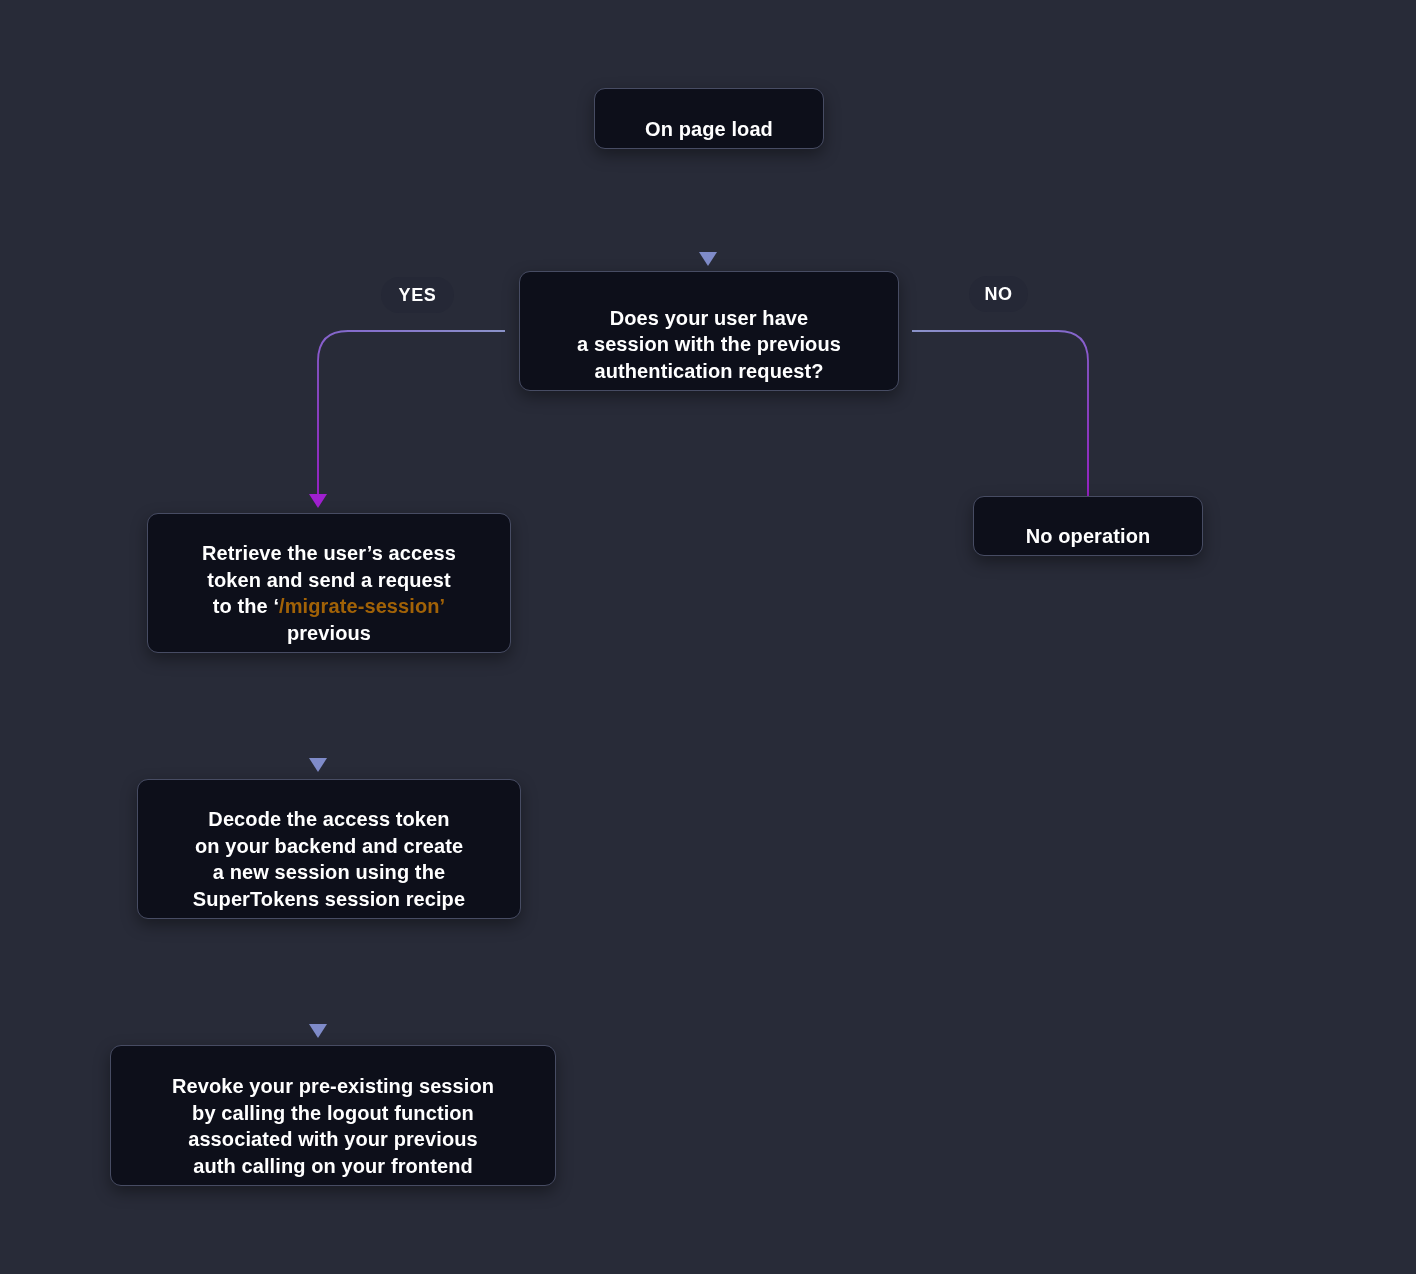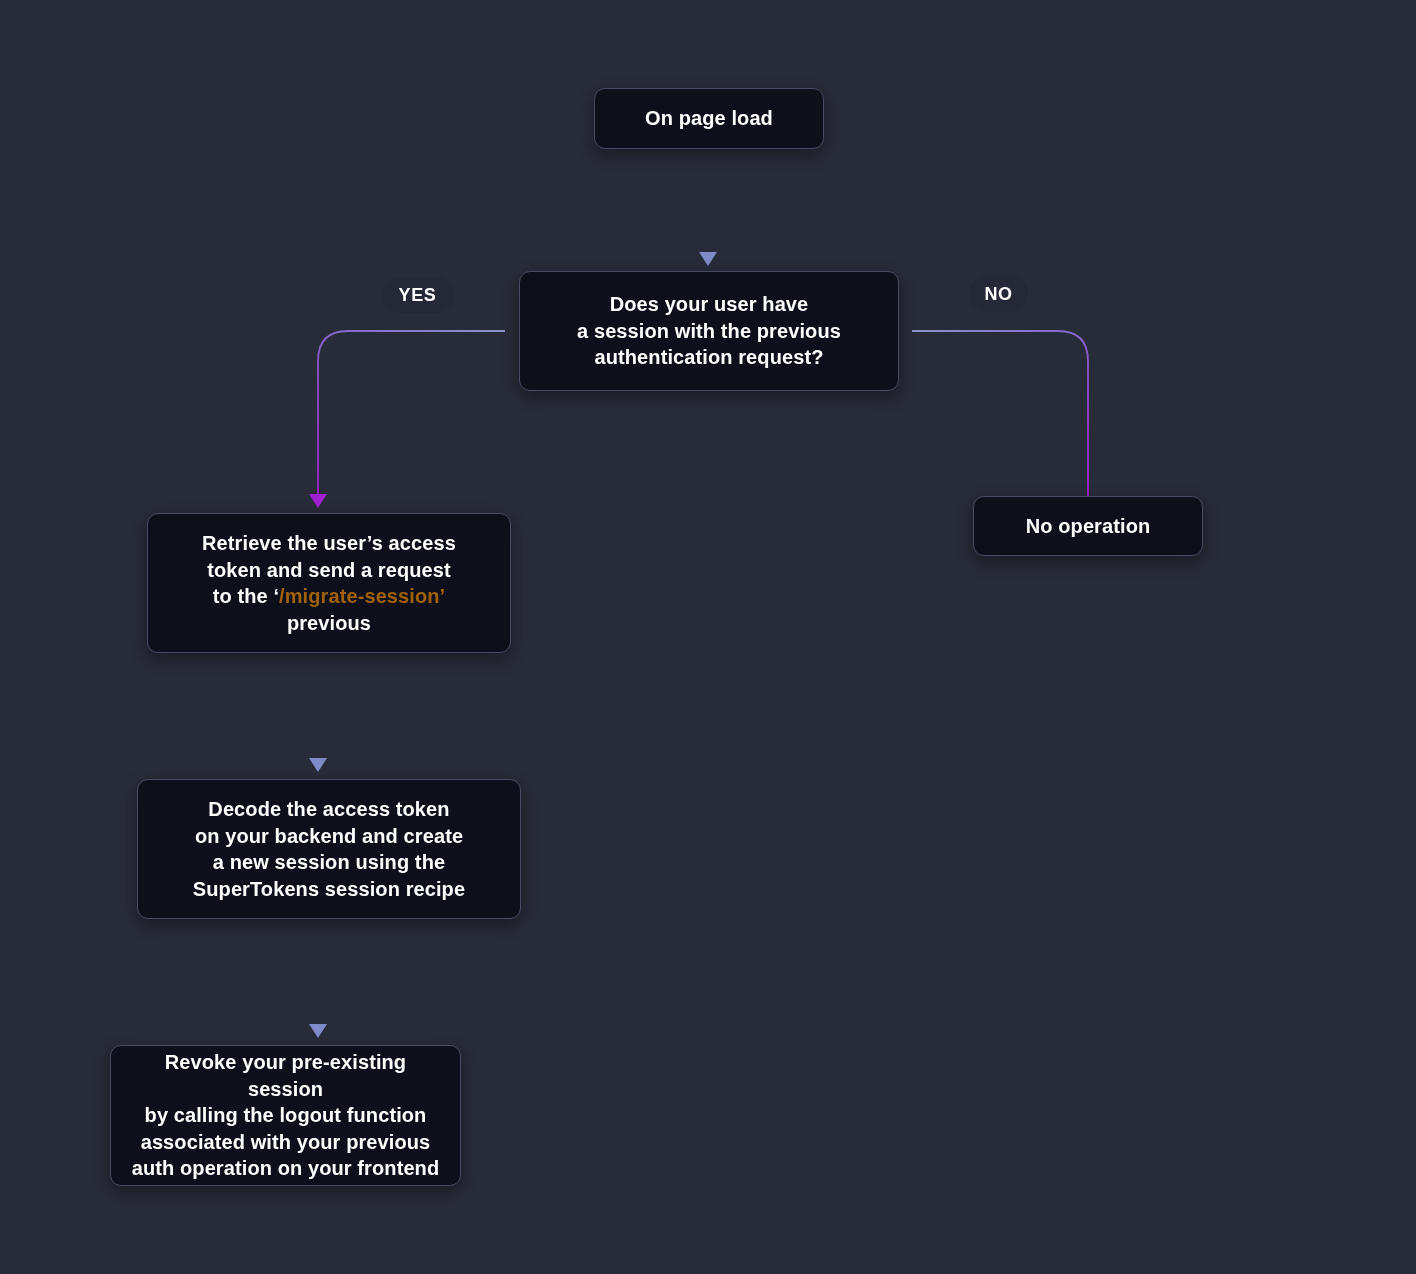--- a/index.html
+++ b/index.html
@@ -22,21 +22,21 @@
     pointer-events: none;
   }
 
   .node {
     position: absolute;
     background: #0d0f1a;
     border: 1px solid #474c63;
     border-radius: 11px;
     box-shadow: 0 6px 16px rgba(0,0,0,0.38);
     display: flex;
-    align-items: center;
+    align-items: flex-end;
     justify-content: center;
     text-align: center;
     color: #ffffff;
     font-weight: 700;
     font-size: 20px;
     line-height: 26.5px;
     letter-spacing: 0.1px;
     padding: 6px 14px;
   }
   .node .txt { display: block; width: 100%; }
@@ -55,21 +55,21 @@
   }
 
   .accent { color: #a16207; }
 
   
   #n-start      { left: 594px;  top: 88px;   width: 230px; height: 61px;  }
   #n-decision   { left: 519px;  top: 271px;  width: 380px; height: 120px; }
   #n-retrieve   { left: 147px;  top: 513px;  width: 364px; height: 140px; }
   #n-noop       { left: 973px;  top: 496px;  width: 230px; height: 60px;  }
   #n-decode     { left: 137px;  top: 779px;  width: 384px; height: 140px; }
-  #n-revoke     { left: 110px;  top: 1045px; width: 351px; height: 141px; }
+  #n-revoke     { left: 110px;  top: 1045px; width: 446px; height: 141px; }
 
   #p-yes { left: 381px; top: 277px; width: 73px; height: 36px; }
   #p-no  { left: 969px; top: 276px; width: 59px; height: 36px; }
 </style>
 </head>
 <body>
 
 <div id="canvas">
 
   <svg class="edges" viewBox="0 0 1416 1274" width="1416" height="1274">
@@ -159,17 +159,17 @@
       <span>a new session using the</span><br>
       <span>SuperTokens session recipe</span>
     </span>
   </div>
 
   <div class="node" id="n-revoke">
     <span class="txt">
       <span>Revoke your pre-existing session</span><br>
       <span>by calling the logout function</span><br>
       <span>associated with your previous</span><br>
-      <span>auth operation on your frontend</span>
+      <span>auth calling on your frontend</span>
     </span>
   </div>
 
 </div>
 
 </body></html>

